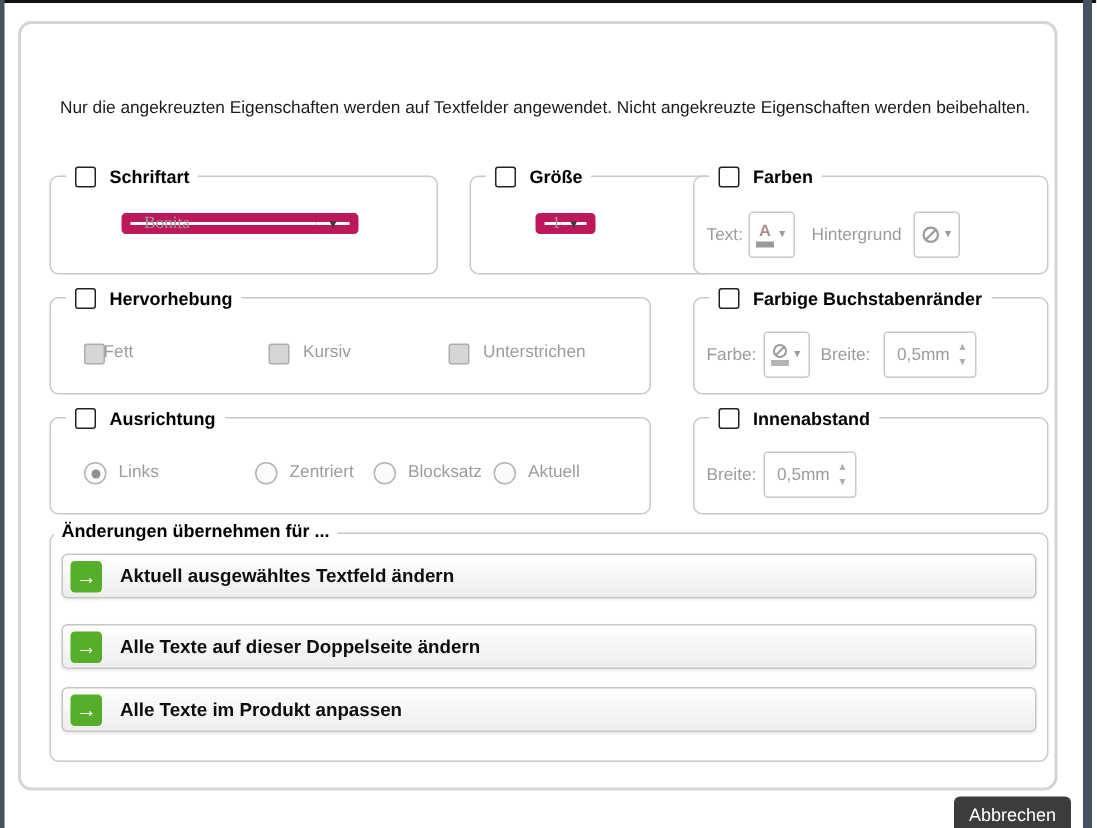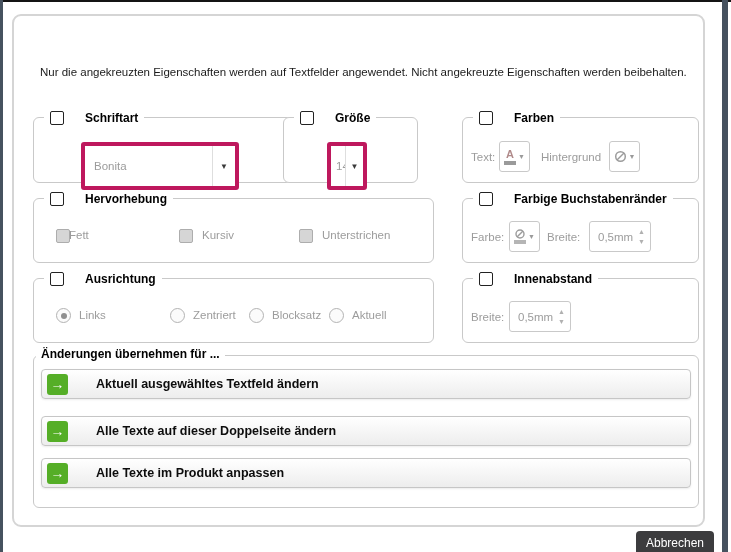--- a/index.html
+++ b/index.html
@@ -11,43 +11,43 @@
   .frame-left{position:absolute;left:0;top:0;width:3px;height:552px;background:#46525f;}
   .frame-right{position:absolute;left:722px;top:0;width:6px;height:552px;background:#46525f;}
   .panel{
     position:absolute;left:12px;top:14px;width:689px;height:509px;
     border:2px solid #d5d5d5;border-radius:9px;background:#fff;
   }
   .intro{position:absolute;left:40px;top:66px;font-size:11.5px;color:#1b1b1b;white-space:nowrap;}
   .group{position:absolute;border:1px solid #c9c9c9;border-radius:6px;background:#fff;}
   .legend{
     position:absolute;top:-9px;left:10px;height:17px;background:#fff;
-    padding:0 6px;display:flex;align-items:center;gap:21px;white-space:nowrap;
+    padding:0 6px;display:flex;align-items:center;gap:9px;white-space:nowrap;
   }
   .legend-label{font-size:12px;font-weight:bold;color:#000;}
   .cb{
     display:inline-block;width:12px;height:12px;background:#fff;
     border:1.6px solid #222;border-radius:2px;flex:0 0 auto;cursor:pointer;
   }
   .cb-dis{
     position:absolute;width:12px;height:12px;background:#d6d6d6;
     border:1px solid #adadad;border-radius:2px;
   }
   .radio{
     position:absolute;width:13px;height:13px;background:#fbfbfb;
     border:1px solid #b3b3b3;border-radius:50%;
   }
   .radio.selected::after{
     content:"";position:absolute;left:3.5px;top:3.5px;width:6px;height:6px;
     border-radius:50%;background:#8f8f8f;
   }
   .ctl-label{position:absolute;font-size:11.5px;color:#9c9c9c;white-space:nowrap;}
   .dropdown{
-    position:absolute;height:48px;border:4px solid #be185d;border-radius:3px;
-    background:#fff;display:flex;align-items:center;box-sizing:border-box;
+    position:absolute;height:14px;border:6px solid #be185d;border-radius:3px;
+    background:#fff;display:flex;align-items:center;box-sizing:border-box;font-family:Liberation Serif, serif;
   }
   .dd-text{flex:1;padding-left:9px;font-size:11.5px;color:#9c9c9c;overflow:hidden;}
   .dd-arrow{
     width:22px;align-self:stretch;display:flex;align-items:center;justify-content:center;
     border-left:1px solid #dedede;font-size:8px;color:#3a3a3a;
   }
   .dd-small .dd-arrow{width:17px;}
   .colorbtn{
     position:absolute;width:31px;height:31px;border:1px solid #c9c9c9;border-radius:3px;
     background:#fff;box-sizing:border-box;display:flex;align-items:center;justify-content:center;gap:2px;
@@ -75,21 +75,21 @@
     position:absolute;left:7px;width:650px;height:30px;box-sizing:border-box;
     border:1px solid #c6c6c6;border-radius:4px;
     background:linear-gradient(#ffffff,#ededed);
     box-shadow:0 1px 2px rgba(0,0,0,0.08);
     display:flex;align-items:center;padding-left:5px;cursor:pointer;
   }
   .action-icon{
     width:21px;height:21px;border-radius:3px;background:#55ae27;
     color:#fff;font-weight:bold;font-size:14px;line-height:21px;text-align:center;flex:0 0 auto;
   }
-  .action-label{margin-left:28px;font-size:12.5px;font-weight:bold;color:#0d0d0d;}
+  .action-label{margin-left:12px;font-size:12.5px;font-weight:bold;color:#0d0d0d;}
   .cancel-btn{
     position:absolute;left:636px;top:531px;width:78px;height:30px;
     background:#3c3c3e;border-radius:4px;color:#fff;font-size:12px;
     display:flex;justify-content:center;padding-top:5px;box-sizing:border-box;cursor:pointer;
   }
 </style>
 </head>
 <body>
 
 <div class="page">
@@ -105,21 +105,21 @@
     <div class="legend">
       <span class="cb"></span>
       <span class="legend-label">Schriftart</span>
     </div>
     <div class="dropdown" style="left:47px;top:24px;width:158px;">
       <span class="dd-text">Bonita</span>
       <span class="dd-arrow">▼</span>
     </div>
   </div>
 
-  <div class="group" style="left:283px;top:117px;width:133px;height:64px;">
+  <div class="group" style="left:313px;top:117px;width:133px;height:64px;padding-left:29px;">
     <div class="legend">
       <span class="cb"></span>
       <span class="legend-label">Größe</span>
     </div>
     <div class="dropdown dd-small" style="left:43px;top:24px;width:40px;">
       <span class="dd-text" style="padding-left:5px;">14</span>
       <span class="dd-arrow">▼</span>
     </div>
   </div>
 

